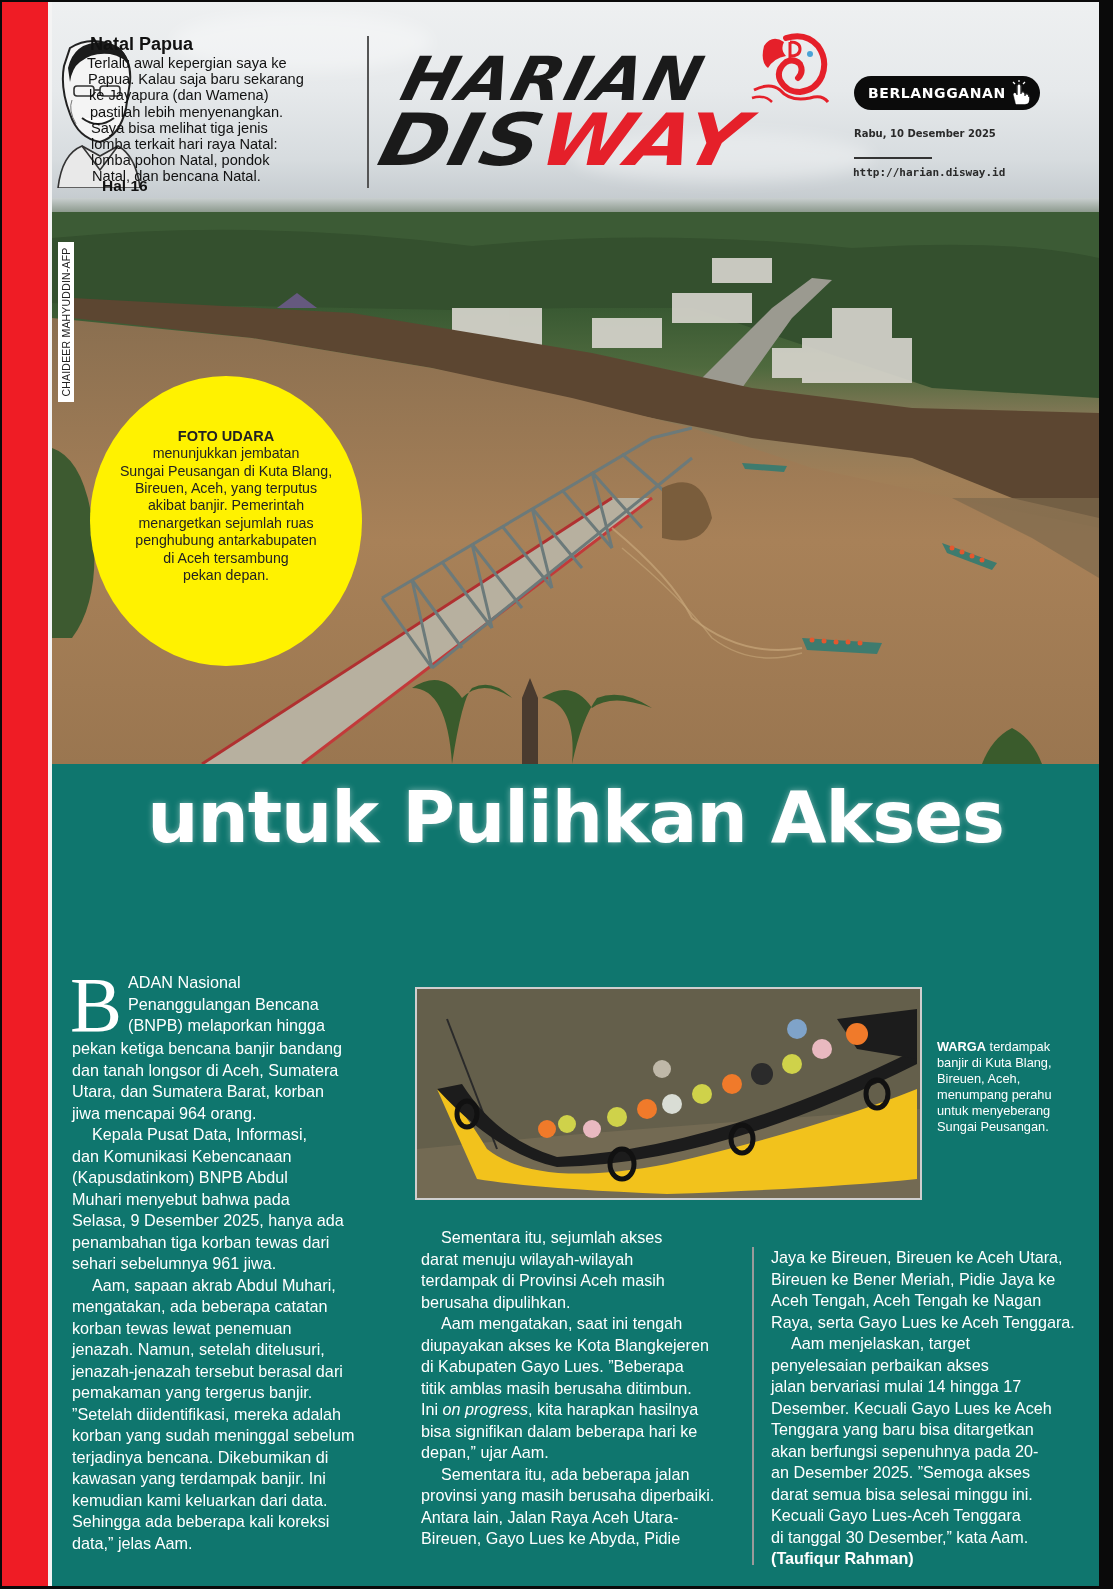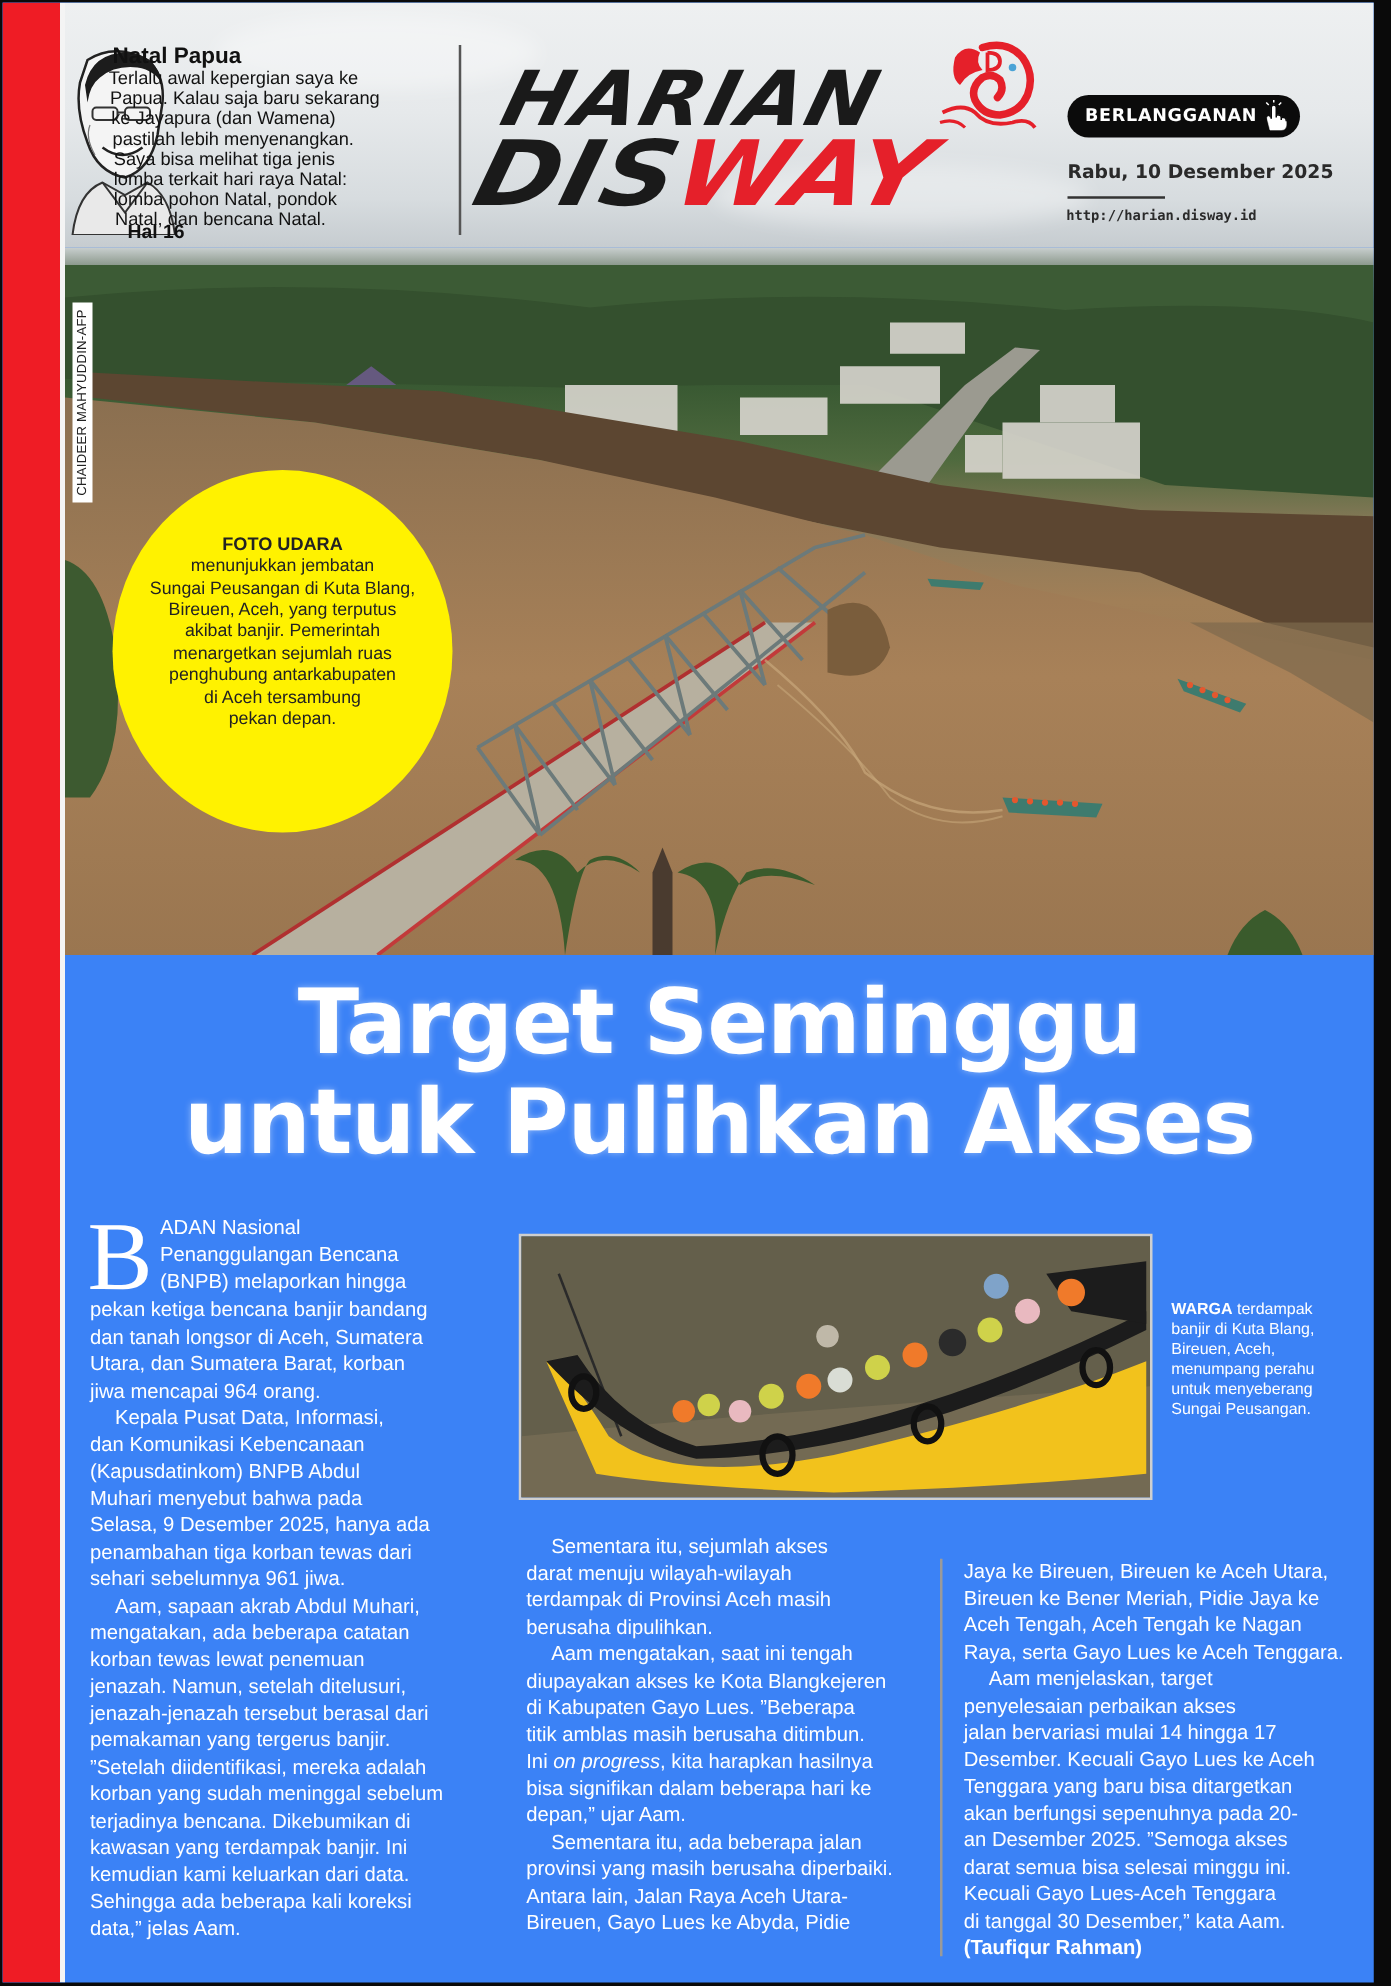--- a/index.html
+++ b/index.html
@@ -1,19 +1,19 @@
 <!DOCTYPE html>
 <html><head>
   <meta charset="utf-8">
   <style>
     * { box-sizing: border-box; margin: 0; padding: 0; }
     html, body { width: 1113px; height: 1589px; background: #0a0a0a; overflow: hidden; }
     body { position: relative; font-family: "Liberation Sans", sans-serif; }
 
-    #page { position: absolute; left: 2px; top: 2px; width: 1097px; height: 1584px; background: #3b82f6; overflow: hidden; }
+    #page { position: absolute; left: 2px; top: 2px; width: 1097px; height: 1584px; background: #0f766e; overflow: hidden; }
     .red-strip { position: absolute; left: 0; top: 0; width: 46px; height: 1584px; background: #ef1c25; }
     .white-line { position: absolute; left: 46px; top: 0; width: 4px; height: 1584px; background: #f4f4f4; }
 
     
     .masthead { position: absolute; left: 50px; top: 0; width: 1047px; height: 196px;
       background: linear-gradient(180deg, #eef0f1 0%, #e6e9eb 45%, #d7dcdf 80%, #c6ccd0 100%); }
     .masthead .cloud { position:absolute; border-radius:50%; background: rgba(255,255,255,0.35); filter: blur(8px); }
 
     
     .portrait { position: absolute; left: 0px; top: 36px; width: 88px; height: 150px; }
@@ -30,21 +30,21 @@
     .logo-line2 { position:absolute; left: 0px; top: 66px; font-family: "DejaVu Sans", sans-serif; font-weight: bold; font-style: italic;
       font-size: 82px; letter-spacing: 1px; color: #1a1a1a; transform: skewX(-14deg) scaleY(0.88); transform-origin: left top; }
     .logo-line2 .red { color: #e5202a; }
     .logo-emblem { position:absolute; left: 358px; top: 0px; width: 80px; height: 80px; }
 
     
     .subscribe-btn { position: absolute; left: 802px; top: 74px; width: 186px; height: 34px; border-radius: 17px; background: #0b0b0b;
       color: #fff; font-family: "DejaVu Sans", sans-serif; font-weight: bold; font-size: 14px; letter-spacing: 0.6px;
       display: flex; align-items: center; padding-left: 14px; cursor: pointer; }
     .subscribe-btn .hand { position:absolute; right: 8px; top: 4px; width: 24px; height: 26px; }
-    .date { position: absolute; left: 802px; top: 126px; font-family: "DejaVu Sans", sans-serif; font-weight: bold; font-size: 15px; color: #2a2a2a; }
+    .date { position: absolute; left: 802px; top: 126px; font-family: "DejaVu Sans", sans-serif; font-weight: bold; font-size: 10px; color: #2a2a2a; }
     .date-rule { position: absolute; left: 802px; top: 155px; width: 78px; height: 2px; background: #333; }
     .url { position: absolute; left: 801px; top: 164px; font-family: "DejaVu Sans Mono", monospace; font-weight: bold; font-size: 11px; color: #2a2a2a; }
 
     
     .hero { position: absolute; left: 50px; top: 196px; width: 1047px; height: 566px; overflow: hidden;
       background: linear-gradient(180deg, #c5cbcd 0%, #7e8a7e 3%, #2f4a2c 8%, #3a5a33 20%, #4f6a3e 30%, #8c7a5a 40%, #a17f57 50%, #9b7a54 70%, #8f7150 100%); }
     .photo-credit { position: absolute; left: 6px; top: 44px; width: 16px; height: 160px; background: #fff; }
     .photo-credit span { position:absolute; left: 50%; top: 50%; transform: translate(-50%, -50%) rotate(-90deg);
       white-space: nowrap; font-size: 10.5px; color: #222; letter-spacing: 0.2px; }
     .caption-bubble { position: absolute; left: 38px; top: 178px; width: 272px; height: 290px; border-radius: 50%; background: #fff200;
@@ -235,21 +235,20 @@
       <div class="cap-line">Bireuen, Aceh, yang terputus</div>
       <div class="cap-line">akibat banjir. Pemerintah</div>
       <div class="cap-line">menargetkan sejumlah ruas</div>
       <div class="cap-line">penghubung antarkabupaten</div>
       <div class="cap-line">di Aceh tersambung</div>
       <div class="cap-line">pekan depan.</div>
     </div>
   </div>
 
   <div class="headline">
-    <div>Target Seminggu</div>
     <div>untuk Pulihkan Akses</div>
   </div>
 
   <div class="article">
     <div class="col col1">
       <div class="dropcap">B</div>
       <p class="lead-line">ADAN Nasional</p>
       <p class="lead-line">Penanggulangan Bencana</p>
       <p class="lead-line">(BNPB) melaporkan hingga</p>
       <div style="clear:both"></div>

